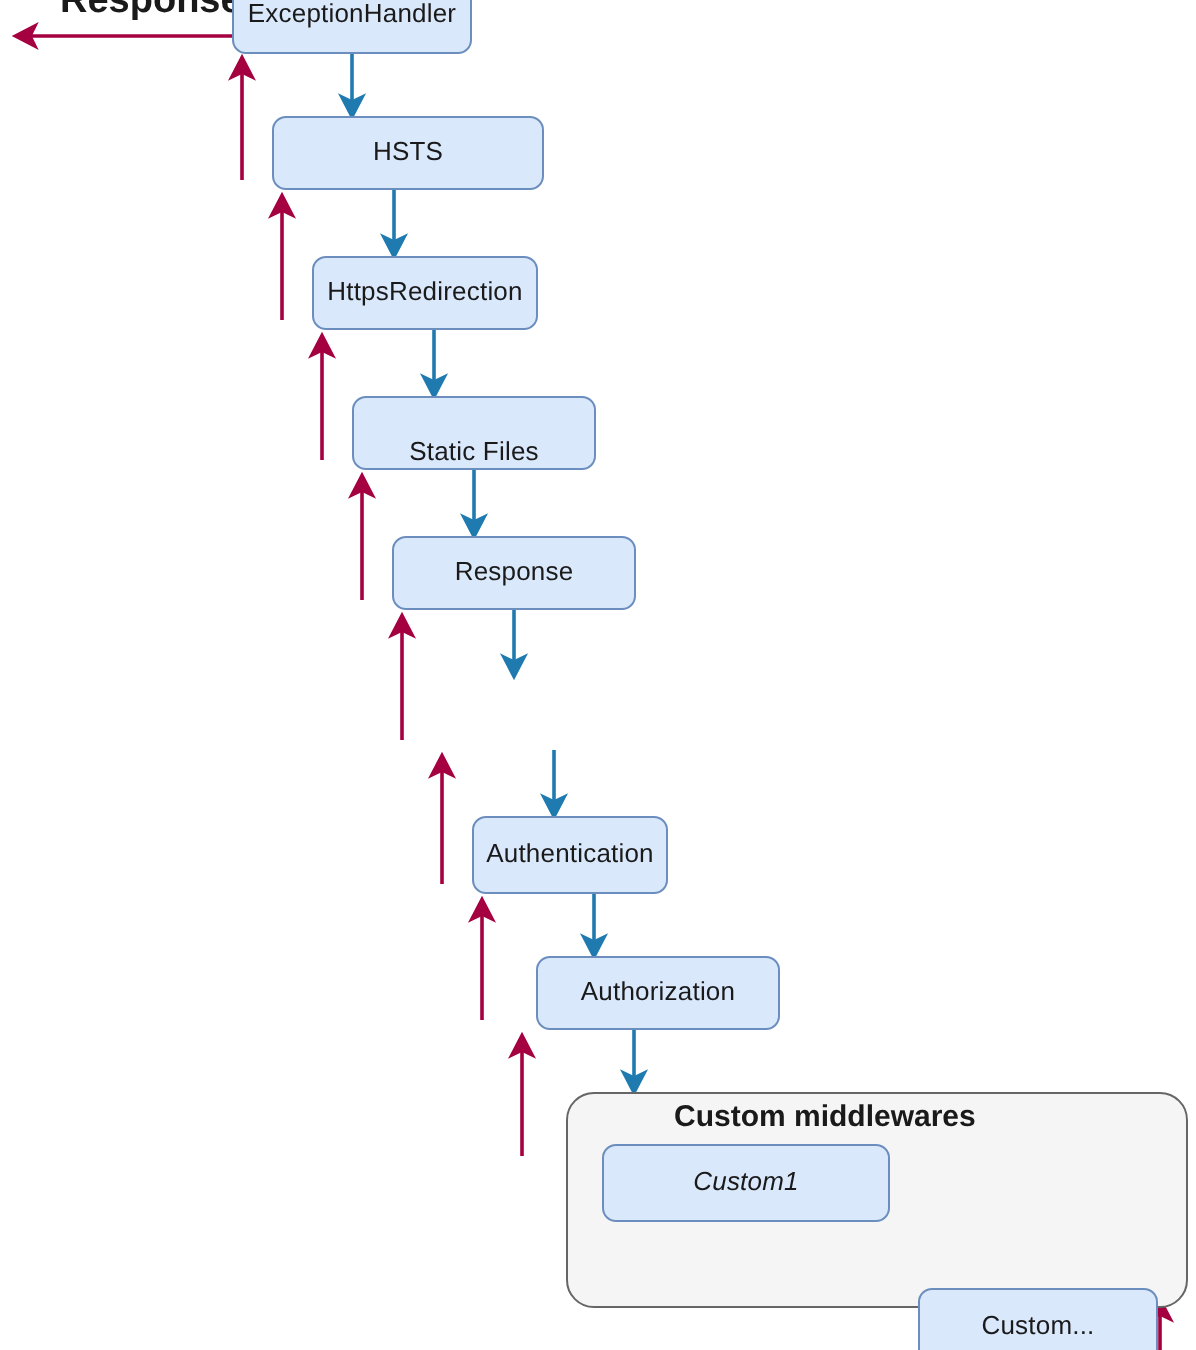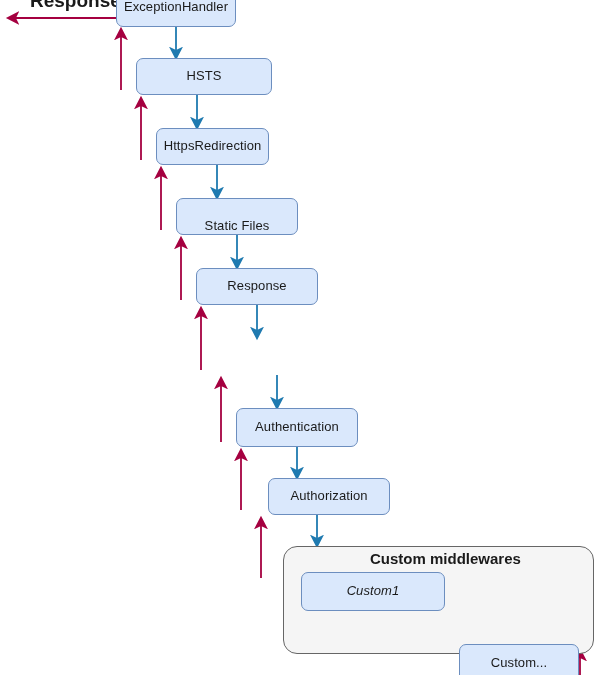--- a/index.html
+++ b/index.html
@@ -106,21 +106,21 @@
       <line x1="261" y1="578" x2="261" y2="520"></line>
       <line x1="490" y1="585" x2="393" y2="585"></line>
       <line x1="580" y1="675" x2="580" y2="652"></line>
       <line x1="116" y1="18" x2="10" y2="18"></line>
     </g>
   </svg>
 
   <div class="flow-label" style="left:30px; top:-10px;">Response</div>
 
   <div class="group-box" style="left:283px; top:546px; width:311px; height:108px;"></div>
-  <div class="group-title" style="left:370px; top:550px;">Custom middlewares</div>
+  <div class="group-title" style="left:337px; top:550px;">Custom middlewares</div>
 
   <div class="node" style="left:116px; top:-12px; width:120px; height:39px;">
     <span>ExceptionHandler</span>
   </div>
 
   <div class="node" style="left:136px; top:58px; width:136px; height:37px;align-items:center;">
     <span>HSTS</span>
   </div>
 
   <div class="node" style="left:156px; top:128px; width:113px; height:37px;">
@@ -129,21 +129,21 @@
 
   <div class="node" style="left:176px; top:198px; width:122px; height:37px;align-items:flex-end;">
     <span>Static Files</span>
   </div>
 
   <div class="node" style="left:196px; top:268px; width:122px; height:37px;">
     <span>Response</span>
   </div>
 
 
-  <div class="node" style="left:236px; top:408px; width:122px; height:39px;">
+  <div class="node" style="left:236px; top:408px; width:98px; height:39px;">
     <span>Authentication</span>
   </div>
 
   <div class="node" style="left:256px; top:478px; width:122px; height:37px;margin-left:12px;">
     <span>Authorization</span>
   </div>
 
   <div class="node" style="left:301px; top:572px; width:144px; height:39px;font-style:italic;">
     <span>Custom1</span>
   </div>

